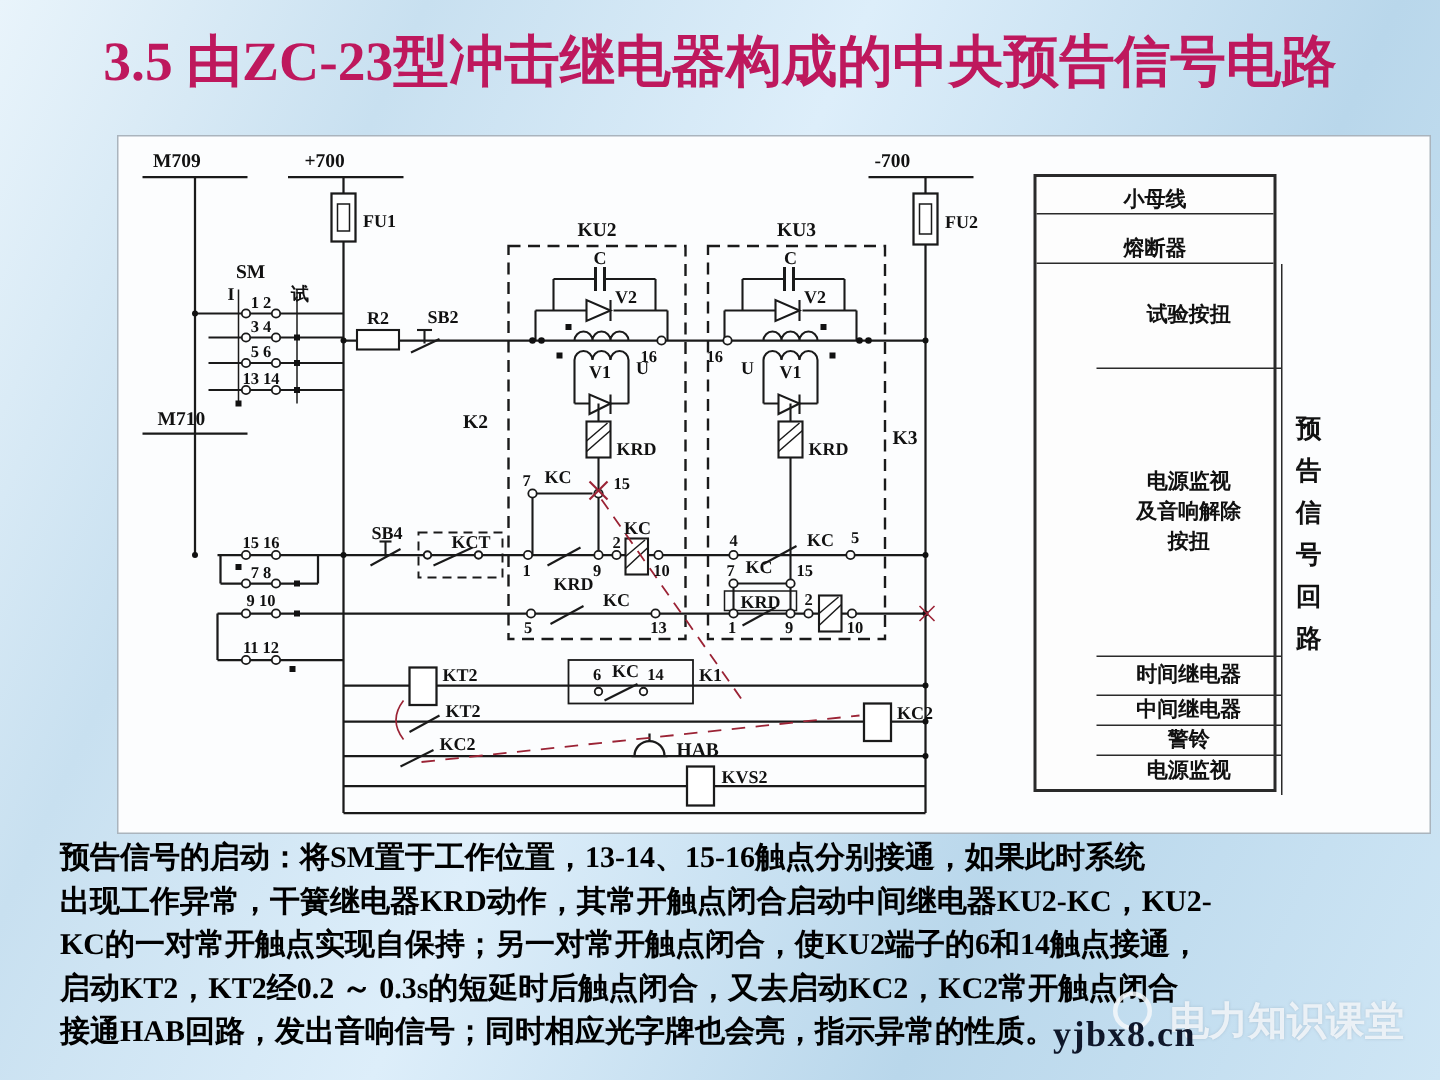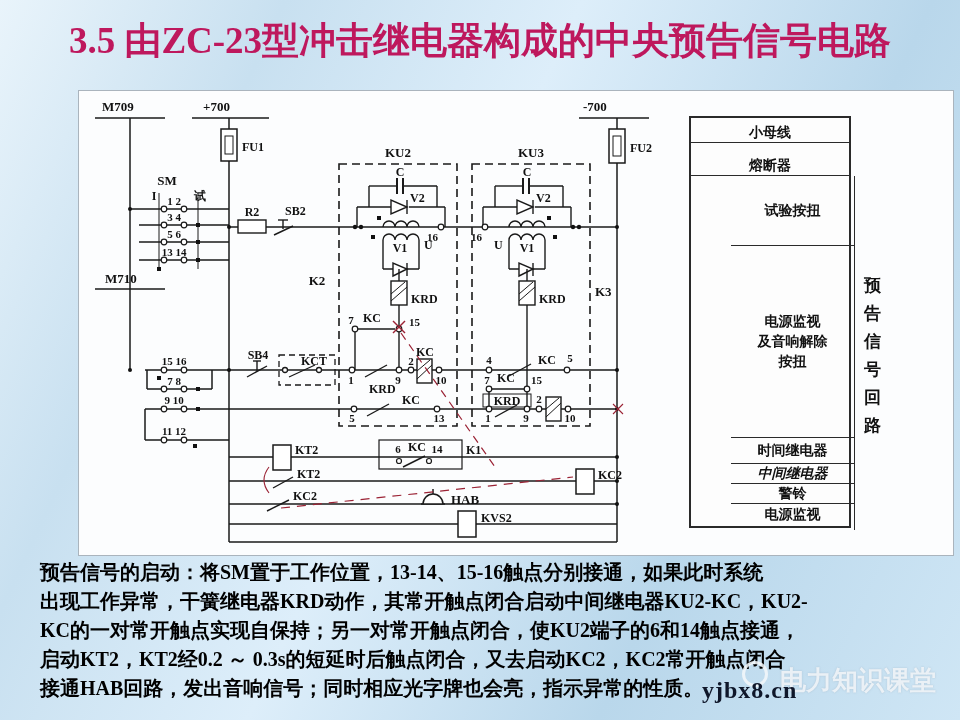--- a/index.html
+++ b/index.html
@@ -402,21 +402,21 @@
             <span>试验按扭</span>
           </div>
           <div class="lg-cell" style="height:192px;">
             <span>电源监视</span>
             <span>及音响解除</span>
             <span>按扭</span>
           </div>
           <div class="lg-cell" style="height:26px;">
             <span>时间继电器</span>
           </div>
-          <div class="lg-cell" style="height:20px;font-style:italic;">
+          <div class="lg-cell" style="height:20px;">
             <span>中间继电器</span>
           </div>
           <div class="lg-cell" style="height:20px;">
             <span>警铃</span>
           </div>
           <div class="lg-cell" style="height:22px;">
             <span>电源监视</span>
           </div>
         </div>
         <div class="lg-right">

